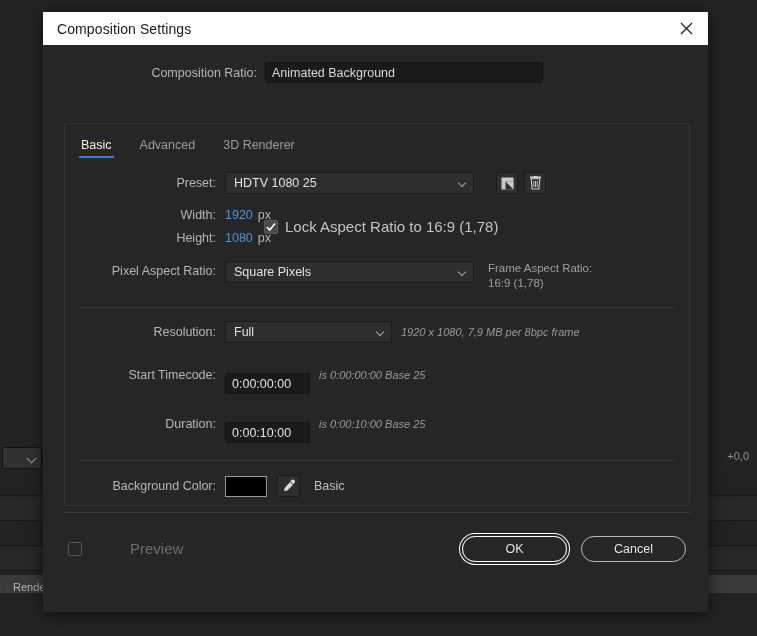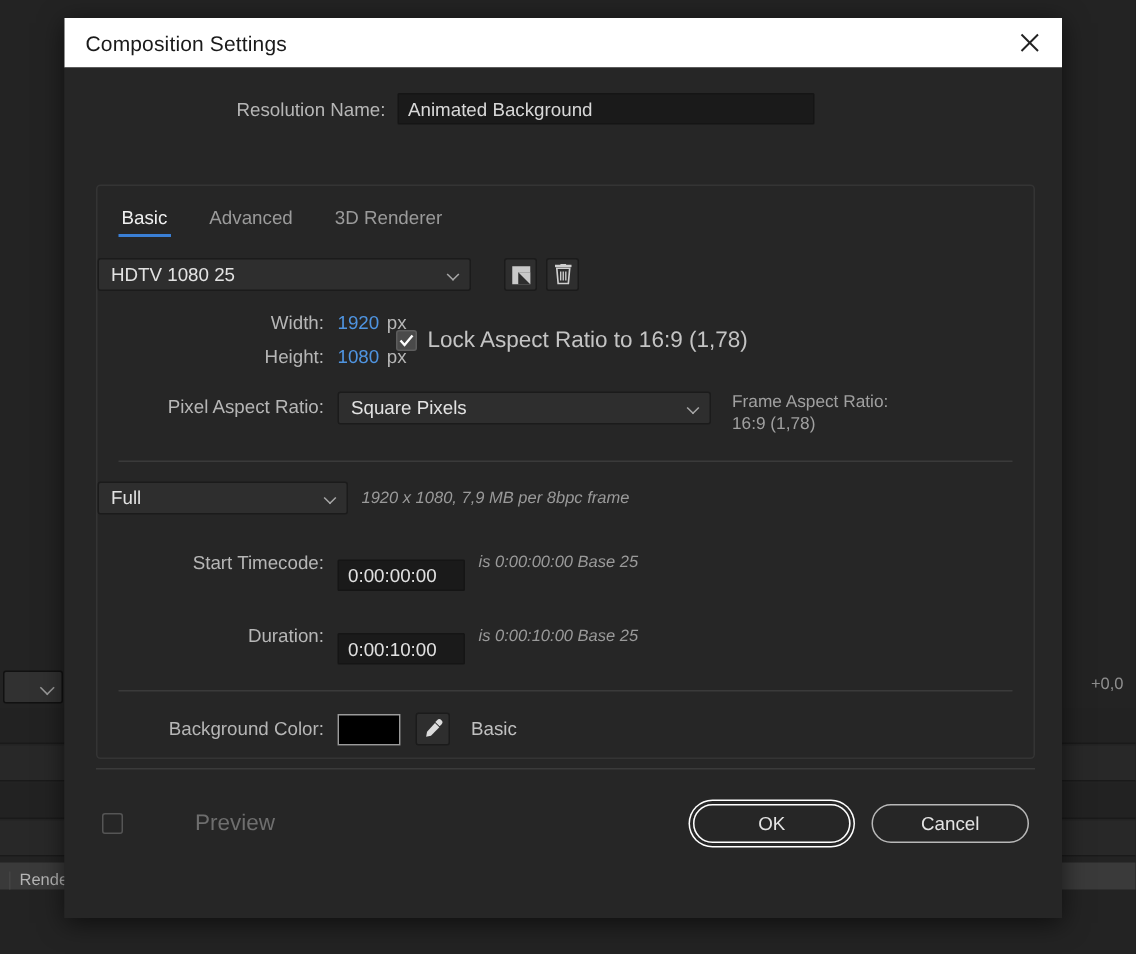--- a/index.html
+++ b/index.html
@@ -224,39 +224,40 @@
       <svg width="13" height="13" viewBox="0 0 13 13">
         <line x1="1" y1="1" x2="12" y2="12" stroke="#222" stroke-width="1.3"></line>
         <line x1="12" y1="1" x2="1" y2="12" stroke="#222" stroke-width="1.3"></line>
       </svg>
     </div>
   </div>
 
   <div id="dialog-body">
 
     <div class="comp-name-row">
-      <span class="comp-name-label">Resolution Name:</span>
+      <span class="comp-name-label">Composition Ratio:</span>
       <input class="comp-name-input" type="text" value="Animated Background" style="">
     </div>
 
     <div id="tab-panel">
 
       <div id="tabs">
         <div class="tab active">
           <span>Basic</span>
         </div>
         <div class="tab">
           <span>Advanced</span>
         </div>
         <div class="tab">
           <span>3D Renderer</span>
         </div>
       </div>
 
       <div class="field-row" style="margin-top:14px;">
+        <span class="fld-label">Preset:</span>
         <div class="select" style="width:249px;">
           <span>HDTV 1080 25</span>
           <span class="chev"></span>
         </div>
         <div class="icon-btn" style="margin-left:22px;">
           <svg width="13" height="13" viewBox="0 0 13 13">
             <rect x="0.5" y="0.5" width="12" height="12" fill="#c9c9c9"></rect>
             <rect x="4.5" y="4.5" width="8" height="8" fill="#2e2e2e"></rect>
             <path d="M4.5 4.5 L12.5 12.5 L12.5 4.5 Z" fill="#c9c9c9"></path>
           </svg>
@@ -303,20 +304,21 @@
         <div class="side-note">
           <div>Frame Aspect Ratio:</div>
           <div>16:9 (1,78)</div>
         </div>
       </div>
 
 
       <div class="divider" style="margin-top:16px;"></div>
 
       <div class="field-row" style="margin-top:13px;">
+        <span class="fld-label">Resolution:</span>
         <div class="select" style="width:167px;">
           <span>Full</span>
           <span class="chev"></span>
         </div>
         <span class="inline-note-sm">1920 x 1080, 7,9 MB per 8bpc frame</span>
       </div>
 
       <div class="field-row" style="margin-top:12px;">
         <span class="fld-label">Start Timecode:</span>
         <input class="tc-input" type="text" value="0:00:00:00" style="">

